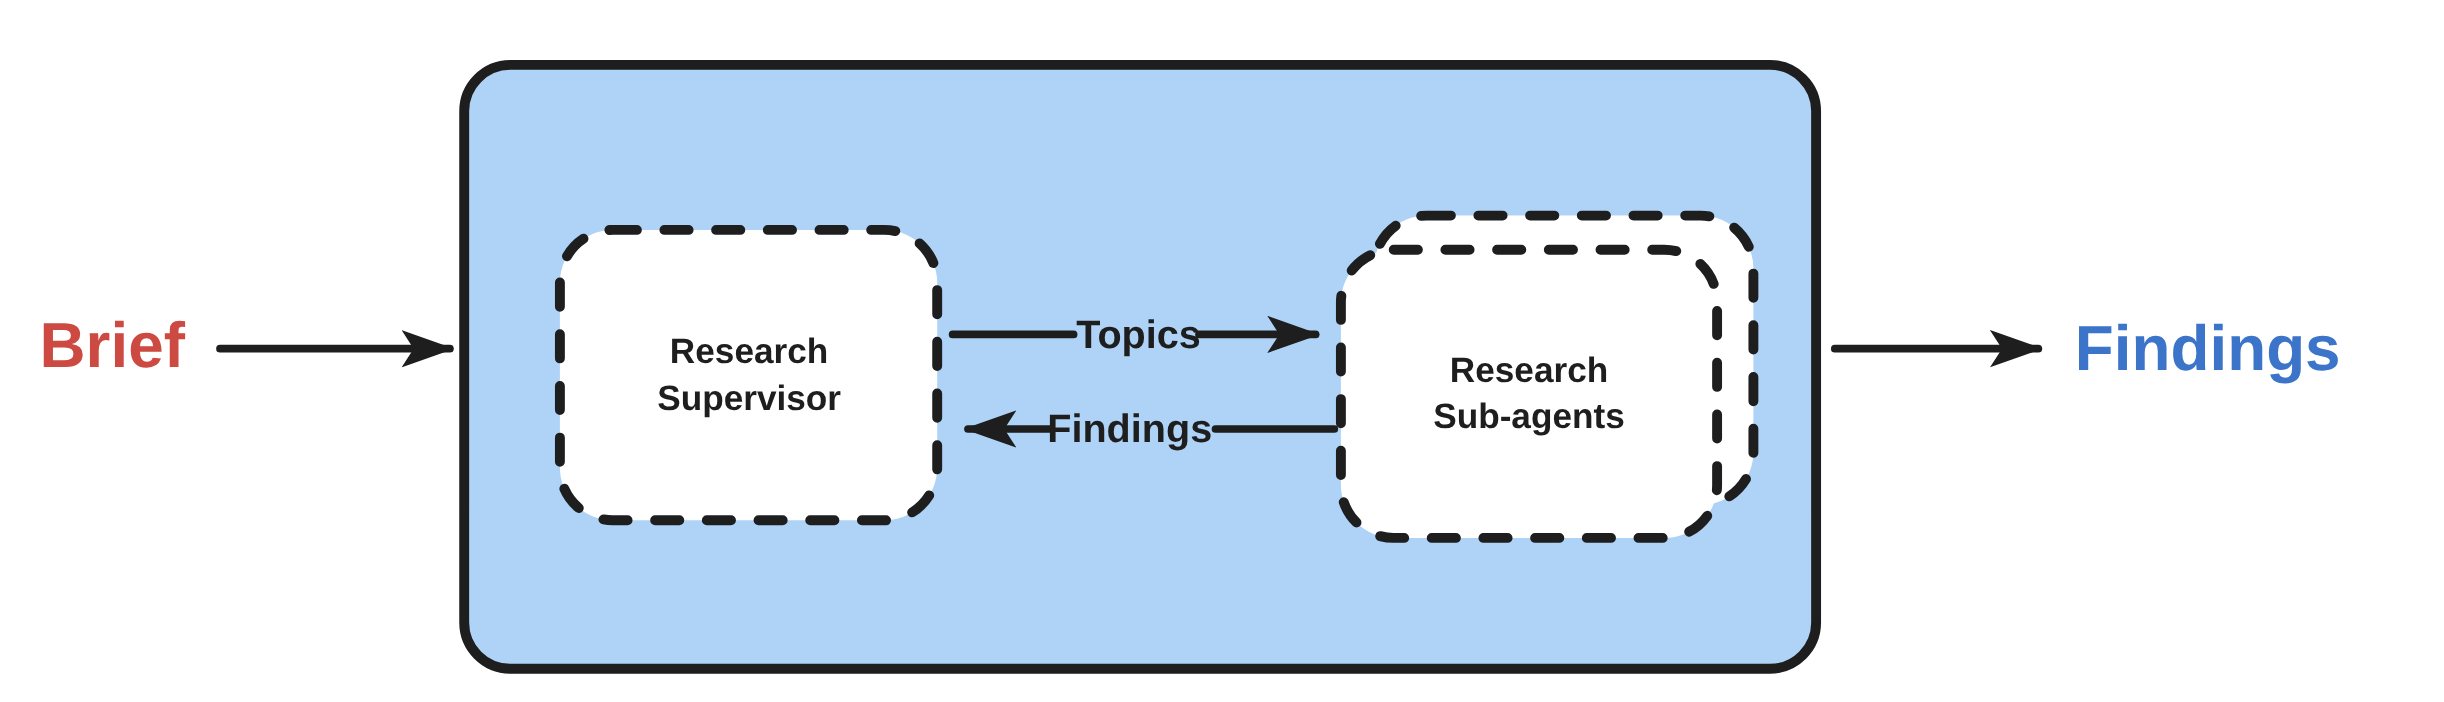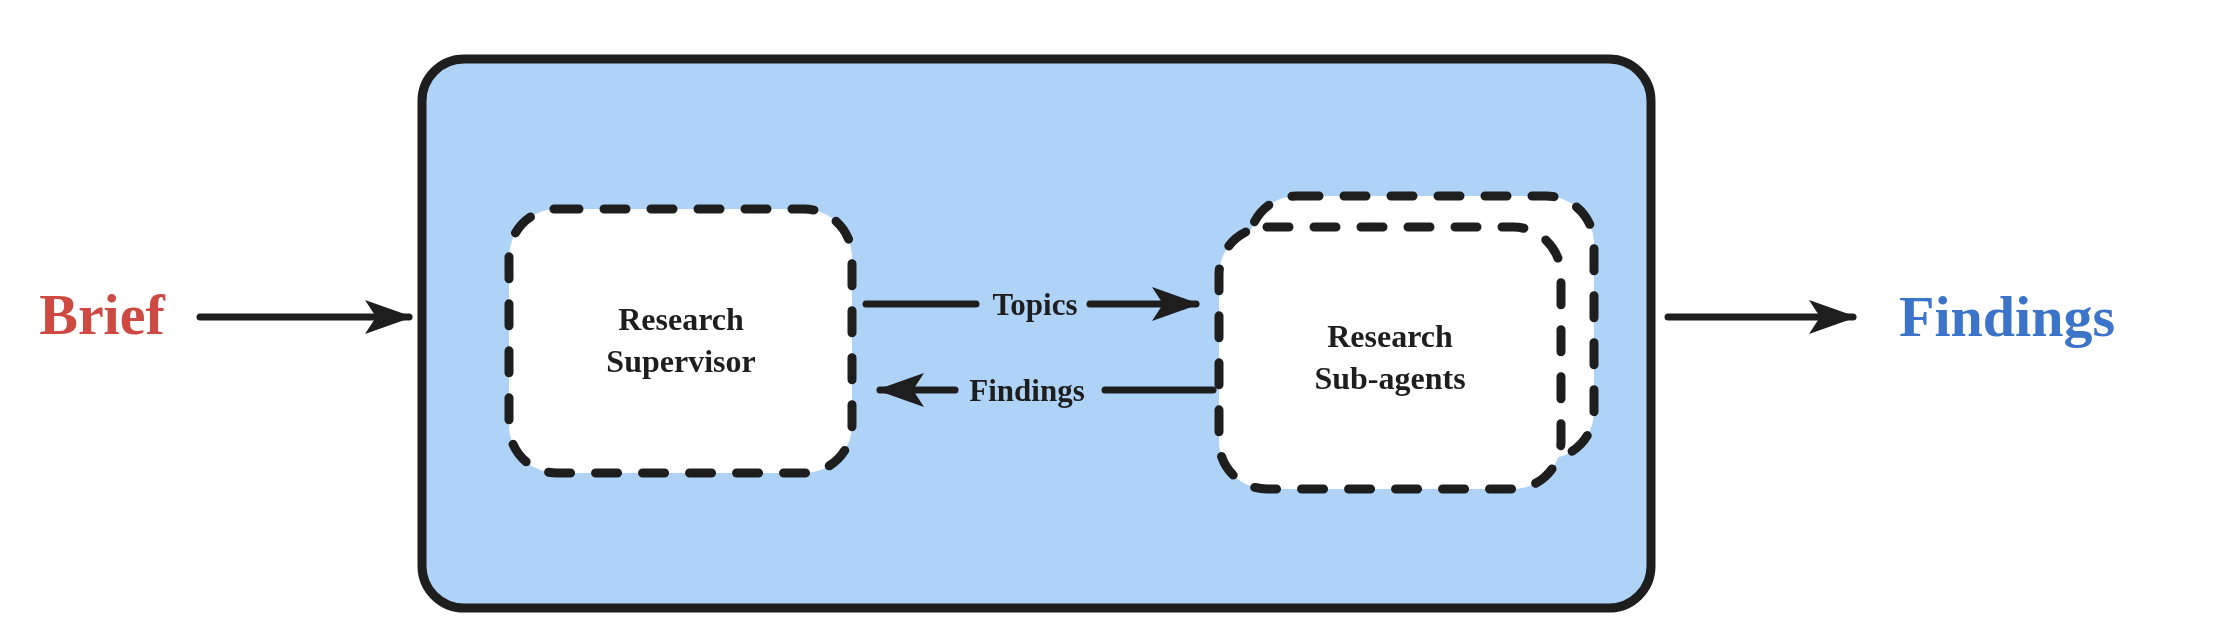--- a/index.html
+++ b/index.html
@@ -10,21 +10,21 @@
     --output-accent: #3B74C9;
   }
   * { box-sizing: border-box; }
   html, body { margin: 0; padding: 0; background: #FFFFFF; }
   #canvas {
     position: relative;
     width: 2222px;
     height: 638px;
     background: #FFFFFF;
     overflow: hidden;
-    font-family: Liberation Serif, serif;
+    font-family: Liberation Sans, sans-serif;
   }
   #canvas svg { position: absolute; left: 0; top: 0; }
 
   .container-box {
     fill: var(--container-fill);
     stroke: var(--stroke);
     stroke-width: 9;
   }
   .dashed-box {
     fill: var(--node-fill);
@@ -50,21 +50,21 @@
     font-weight: 700;
     line-height: 1.3;
     user-select: none;
   }
   .label-io { font-size: 58px; line-height: 1; white-space: nowrap; }
   .label-brief   { left: 102px;  top: 315px; color: var(--input-accent); }
   .label-output  { left: 2007px; top: 317px; color: var(--output-accent); }
   .label-node { font-size: 32px; }
   .label-supervisor { left: 681px;  top: 341px; }
   .label-subagents  { left: 1390px; top: 358px; }
-  .label-edge { font-size: 31px; line-height: 1; white-space: nowrap; }
+  .label-edge { font-size: 36px; line-height: 1; white-space: nowrap; }
   .label-topics       { left: 1035px; top: 304px; }
   .label-findings-mid { left: 1027px; top: 390px; }
 </style>
 </head>
 <body>
 
 <div id="canvas">
 
   <svg width="2222" height="638" viewBox="0 0 2222 638">
     <defs>

